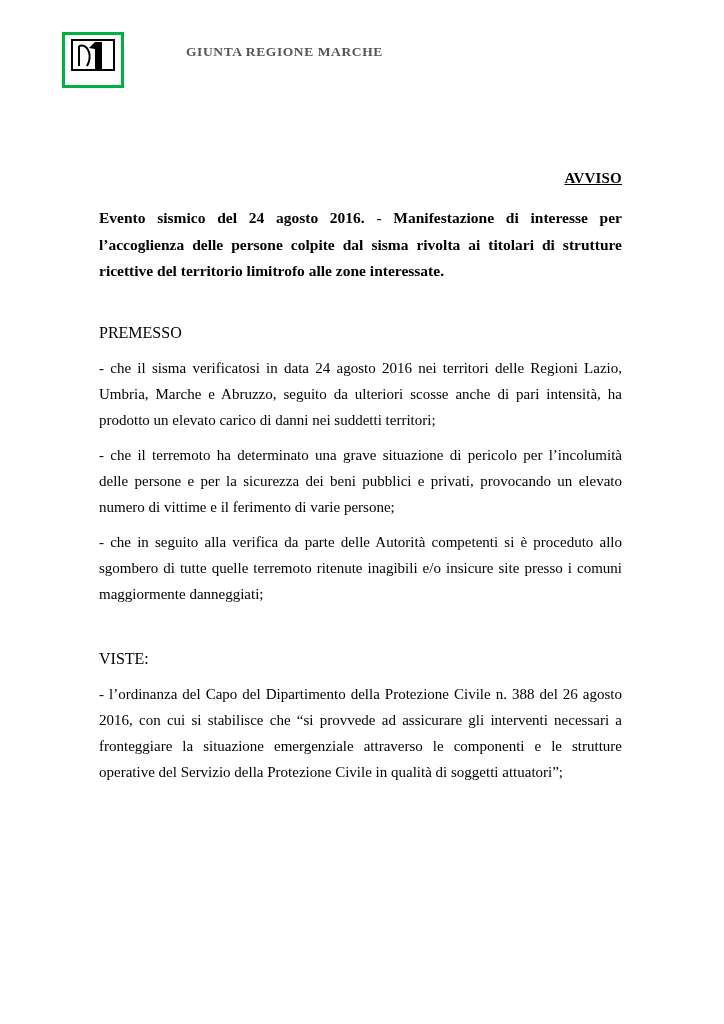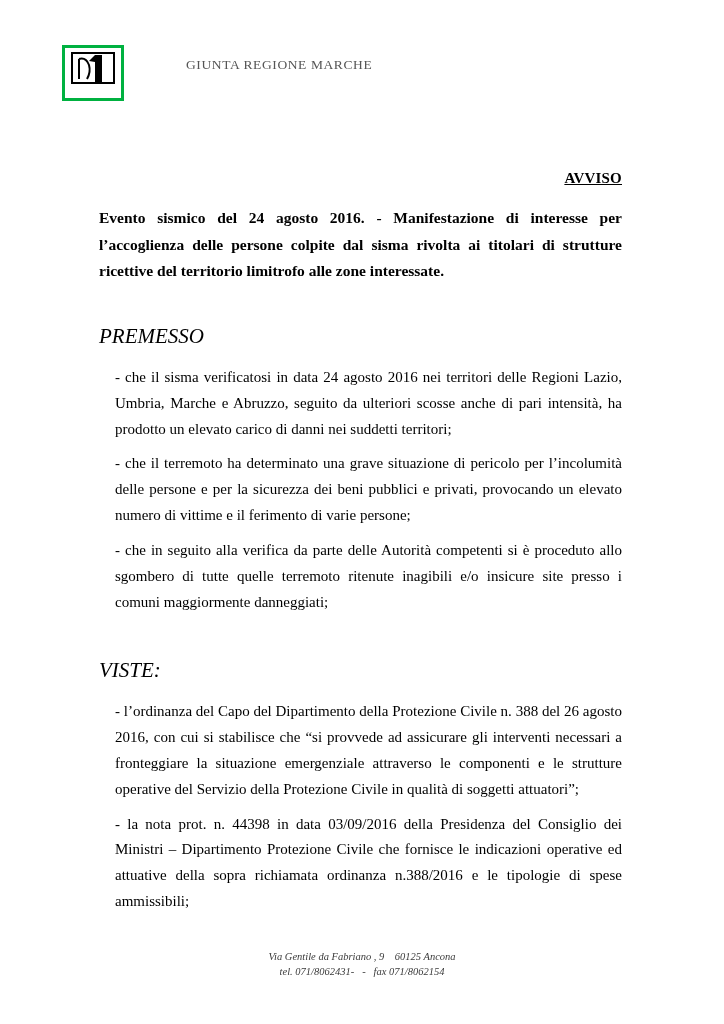--- a/index.html
+++ b/index.html
@@ -19,24 +19,25 @@
   .page {
     width: 724px;
     height: 1024px;
     position: relative;
     box-sizing: border-box;
   }
 
   
   .header {
     position: absolute;
-    top: 45px;
+    top: 32px;
     left: 0;
     width: 666px;
     height: 60px;
+    font-weight: bold;
   }
   .logo {
     position: absolute;
     left: 62px;
     top: 0px;
     width: 62px;
     height: 56px;
   }
   .logo svg { display: block; }
 
@@ -71,31 +72,30 @@
 
   .lead {
     font-weight: bold;
     font-size: 15.5px;
     line-height: 1.72;
     text-align: justify;
     margin: 0 0 34px 0;
   }
 
   .section-label {
-    font-size: 21px;
+    font-size: 16px;
     line-height: 1.7;
     margin: 0 0 10px 0;
-    font-style: italic;
   }
 
   p.para {
     font-size: 15px;
     line-height: 1.73;
     text-align: justify;
-    margin: 0 0 9px 16px;
+    margin: 0 0 9px 0;
   }
 
   .gap-lg { height: 28px; }
 
   
   .footer {
     position: absolute;
     bottom: 44px;
     left: 0;
     width: 724px;
@@ -134,22 +134,17 @@
 
     <div class="section-label">PREMESSO</div>
     <p class="para">- che il sisma verificatosi in data 24 agosto 2016 nei territori delle Regioni Lazio, Umbria, Marche e Abruzzo, seguito da ulteriori scosse anche di pari intensità, ha prodotto un elevato carico di danni nei suddetti territori;</p>
     <p class="para">- che il terremoto ha determinato una grave situazione di pericolo per l’incolumità delle persone e per la sicurezza dei beni pubblici e privati, provocando un elevato numero di vittime e il ferimento di varie persone;</p>
     <p class="para">- che in seguito alla verifica da parte delle Autorità competenti si è proceduto allo sgombero di tutte quelle terremoto ritenute inagibili e/o insicure site presso i comuni maggiormente danneggiati;</p>
 
     <div class="gap-lg"></div>
 
     <div class="section-label">VISTE:</div>
     <p class="para">- l’ordinanza del Capo del Dipartimento della Protezione Civile n. 388 del 26 agosto 2016, con cui si stabilisce che “si provvede ad assicurare gli interventi necessari a fronteggiare la situazione emergenziale attraverso le componenti e le strutture operative del Servizio della Protezione Civile in qualità di soggetti attuatori”;</p>
-    <p class="para">- la nota prot. n. 44398 in data 03/09/2016 della Presidenza del Consiglio dei Ministri – Dipartimento Protezione Civile che fornisce le indicazioni operative ed attuative della sopra richiamata ordinanza n.388/2016 e le tipologie di spese ammissibili;</p>
 
   </div>
 
-  <div class="footer">
-    <div>Via Gentile da Fabriano , 9    60125 Ancona</div>
-    <div>tel. 071/8062431-   -   fax 071/8062154</div>
-  </div>
 
 </div>
 
 </body></html>

